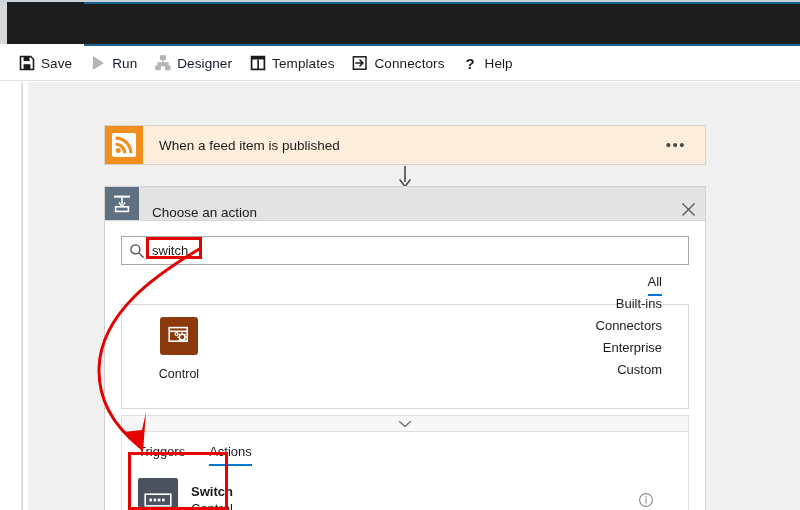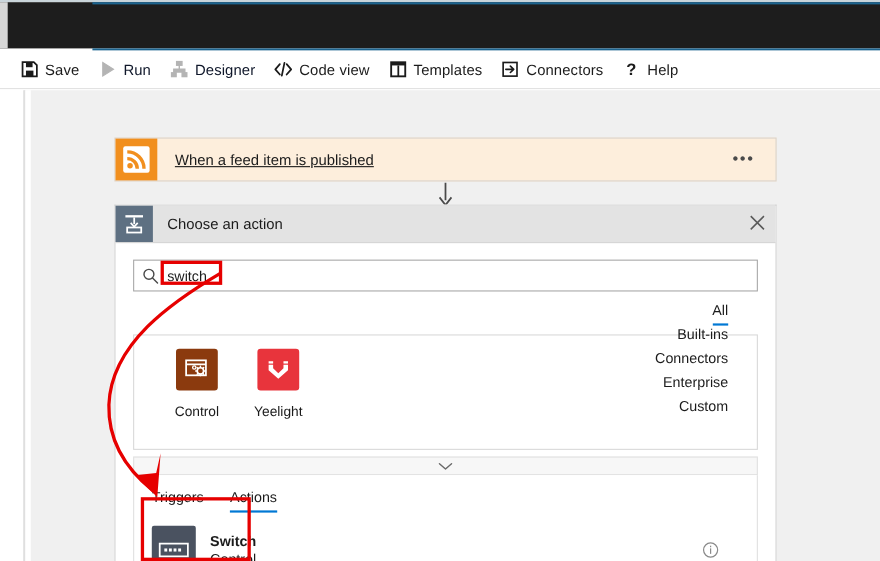--- a/index.html
+++ b/index.html
@@ -134,21 +134,20 @@
     flex: 0 0 auto;
     display: flex;
     align-items: center;
     justify-content: center;
   }
   #trigger-title {
     margin-left: 16px;
     font-size: 13.5px;
     color: #1b1b1b;
     flex: 1 1 auto;
-    text-decoration: underline;
   }
   #trigger-menu {
     width: 38px;
     text-align: center;
     color: #4a4a4a;
     font-size: 15px;
     letter-spacing: 1.5px;
     line-height: 10px;
     cursor: pointer;
     padding-right: 10px;
@@ -168,21 +167,21 @@
     width: 602px; height: 324px;
     background: #ffffff;
     border: 1px solid #d2d2d2;
     border-bottom: none;
     box-sizing: border-box;
   }
   #panel-header {
     height: 34px;
     background: #e3e3e3;
     display: flex;
-    align-items: center;
+    align-items: flex-end;
     border-bottom: 1px solid #d6d6d6;
     box-sizing: border-box;
   }
   #panel-header-icon {
     width: 34px; height: 33px;
     background: #5e7082;
     flex: 0 0 auto;
     display: flex;
     align-items: center;
     justify-content: center;
@@ -415,28 +414,20 @@
         <svg width="16" height="16" viewBox="0 0 16 16">
           <rect x="5.6" y="0.9" width="4.8" height="3.4" fill="none" stroke="#b4b4b4" stroke-width="1.3"></rect>
           <rect x="0.9" y="11.2" width="4.2" height="3.4" fill="none" stroke="#b4b4b4" stroke-width="1.3"></rect>
           <rect x="10.6" y="11.2" width="4.2" height="3.4" fill="none" stroke="#b4b4b4" stroke-width="1.3"></rect>
           <path d="M8 4.3v3.6M3 11.2V7.9h10v3.3" fill="none" stroke="#b4b4b4" stroke-width="1.3"></path>
         </svg>
       </span>
       <span class="cmd-label">Designer</span>
     </div>
 
-    <div class="cmd">
-      <span class="cmd-icon">
-        <svg width="17" height="16" viewBox="0 0 17 16">
-          <path d="M5.4 3.3L1.3 8l4.1 4.7M11.6 3.3L15.7 8l-4.1 4.7M9.6 2.2L7.2 13.8" fill="none" stroke="#1b1b1b" stroke-width="1.6" stroke-linecap="round" stroke-linejoin="round"></path>
-        </svg>
-      </span>
-      <span class="cmd-label">Code view</span>
-    </div>
 
     <div class="cmd">
       <span class="cmd-icon">
         <svg width="16" height="16" viewBox="0 0 16 16">
           <rect x="1.6" y="1.6" width="12.8" height="12.8" fill="none" stroke="#1b1b1b" stroke-width="1.7"></rect>
           <rect x="1.6" y="1.6" width="12.8" height="2.9" fill="#1b1b1b"></rect>
           <rect x="7.3" y="4.5" width="1.6" height="9.9" fill="#1b1b1b"></rect>
         </svg>
       </span>
       <span class="cmd-label">Templates</span>
@@ -532,30 +523,20 @@
             <rect x="3.2" y="4.6" width="18" height="13.6" fill="none" stroke="#ffffff" stroke-width="1.6"></rect>
             <path d="M3.2 8.3h18" stroke="#ffffff" stroke-width="1.6"></path>
             <circle cx="16.2" cy="14.2" r="2.9" fill="none" stroke="#ffffff" stroke-width="1.5"></circle>
             <path d="M16.2 9.9v1.3M16.2 17.2v1.3M11.9 14.2h1.3M19.2 14.2h1.3M13.2 11.2l.9.9M18.3 16.3l.9.9M19.2 11.2l-.9.9M14.1 16.3l-.9.9" stroke="#ffffff" stroke-width="1.3" stroke-linecap="round"></path>
             <circle cx="10.6" cy="11.1" r="1.5" fill="none" stroke="#ffffff" stroke-width="1.2"></circle>
           </svg>
         </div>
         <div class="connector-tile-label">Control</div>
       </div>
 
-      <div class="connector-tile">
-        <div class="connector-tile-icon" style="background:#e8343c;">
-          <svg width="26" height="26" viewBox="0 0 26 26">
-            <path d="M4.2 8.6h4.1v3.1l4.7 4.6 4.7-4.6V8.6h4.1v5.1L13 21.4 4.2 13.7z" fill="#ffffff"></path>
-            <rect x="4.2" y="5.4" width="4.1" height="2.1" fill="#ffffff"></rect>
-            <rect x="17.7" y="5.4" width="4.1" height="2.1" fill="#ffffff"></rect>
-          </svg>
-        </div>
-        <div class="connector-tile-label">Yeelight</div>
-      </div>
 
     </div>
 
     <div id="expander">
       <span>
         <svg width="14" height="8" viewBox="0 0 14 8">
           <path d="M1.5 1.6L7 6.4l5.5-4.8" fill="none" stroke="#6a6a6a" stroke-width="1.3" stroke-linecap="round" stroke-linejoin="round"></path>
         </svg>
       </span>
     </div>

